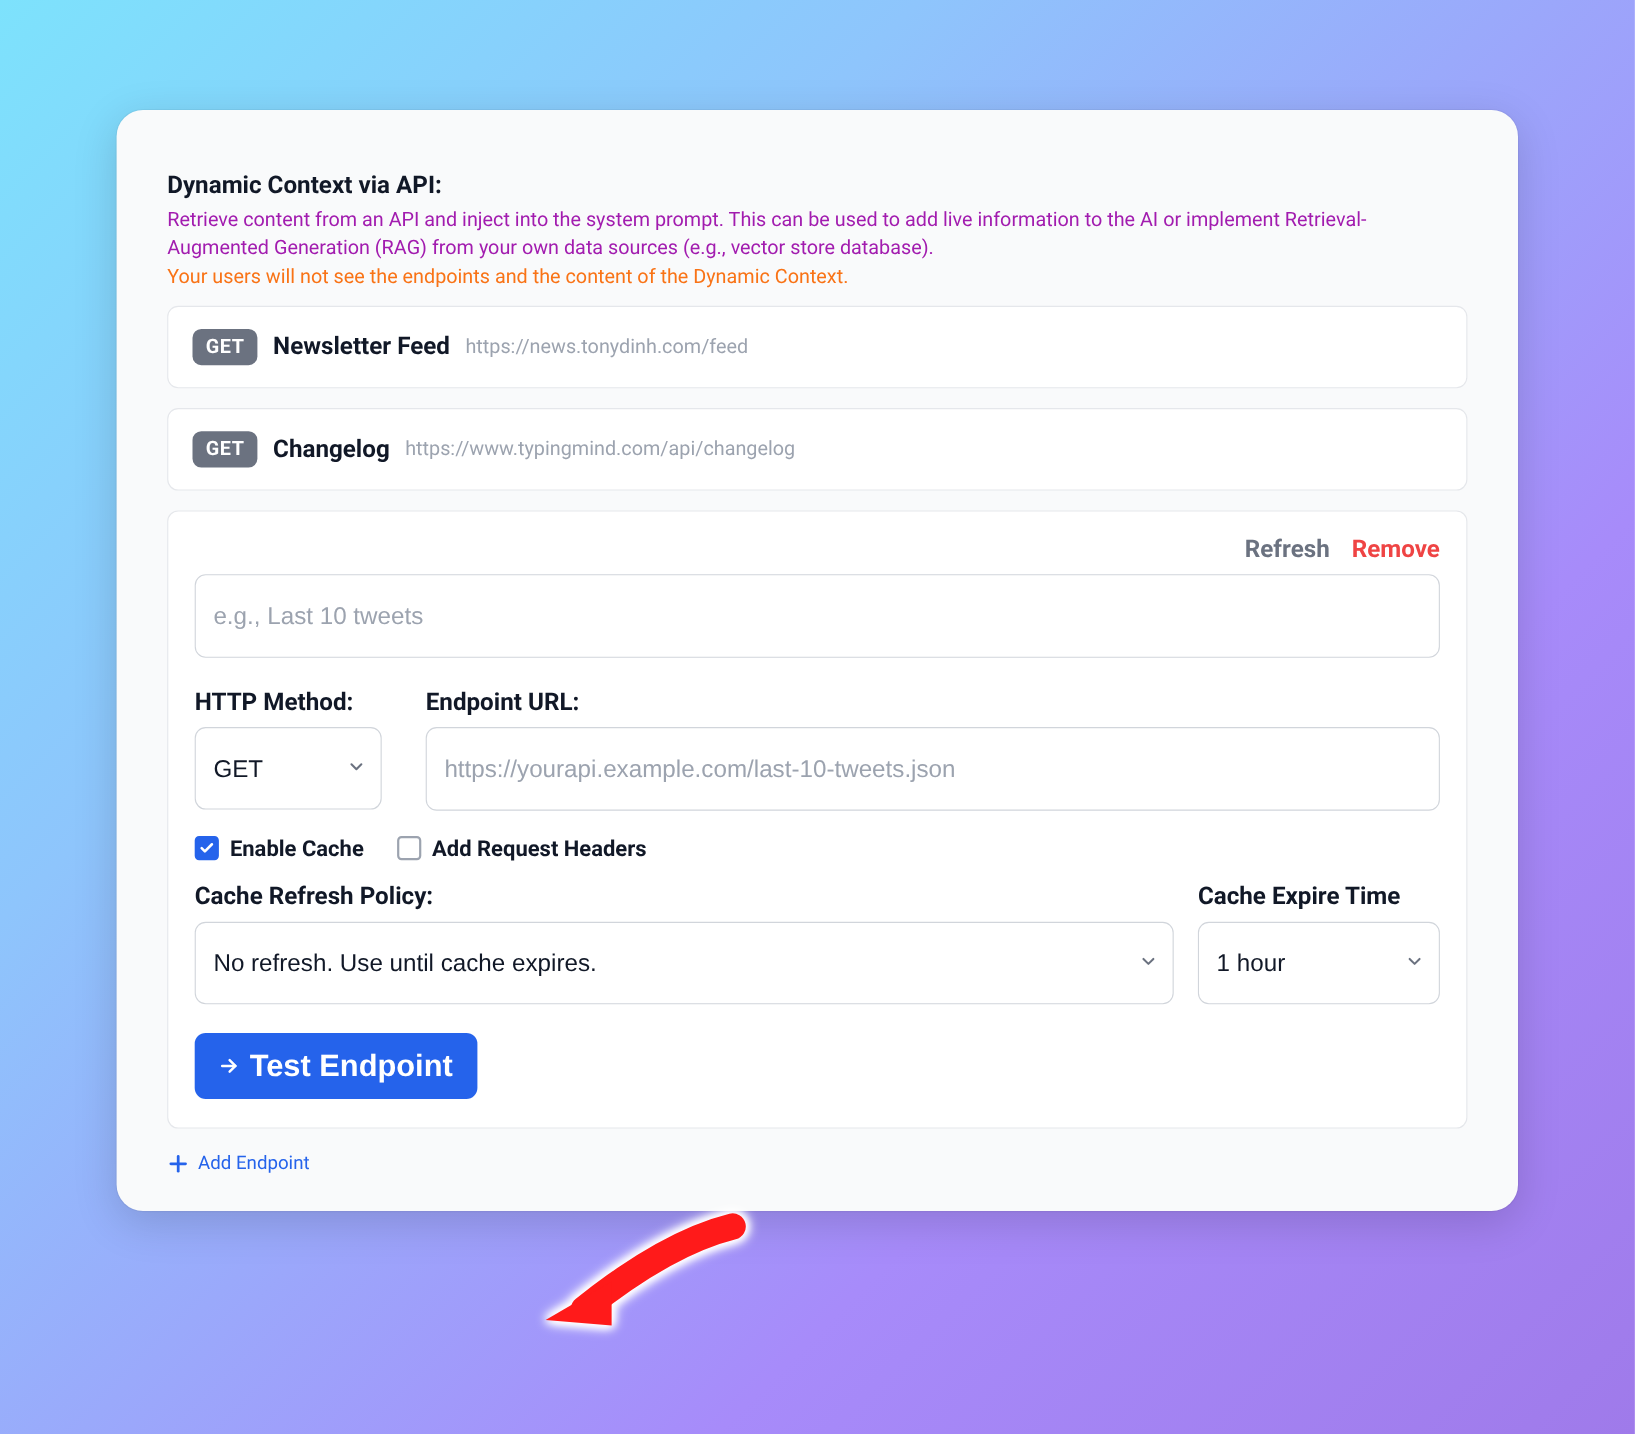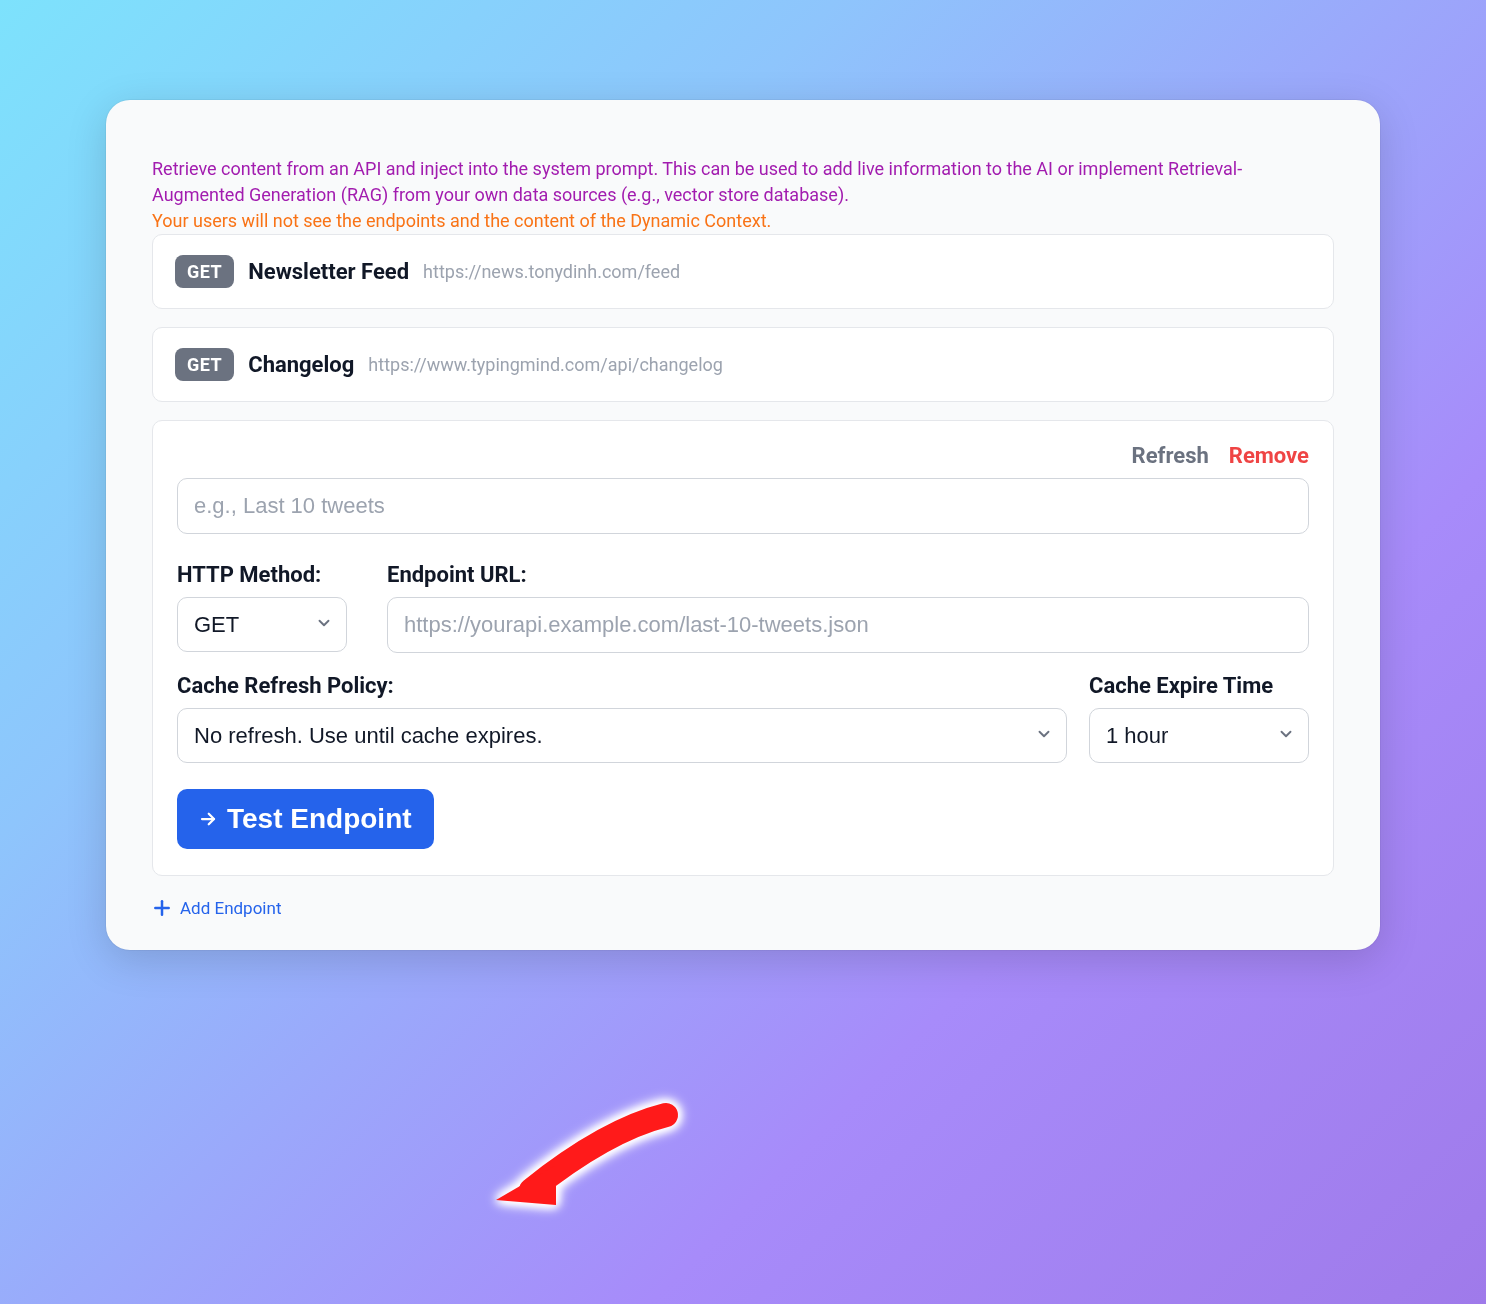--- a/index.html
+++ b/index.html
@@ -32,21 +32,21 @@
   }
   .section-desc {
     font-size: 18px;
     color: #a21caf;
     line-height: 1.45;
     margin: 0 0 2px 0;
   }
   .section-warning {
     font-size: 18px;
     color: #f97316;
-    margin: 2px 0 3px 0;
+    margin: 2px 0 16px 0;
   }
 
   .endpoint-row {
     border: 1px solid #e5e7eb;
     background: #fff;
     border-radius: 10px;
     padding: 20px 22px;
     display: flex;
     align-items: center;
     gap: 14px;
@@ -92,21 +92,21 @@
   .form-label {
     font-size: 22px;
     font-weight: 700;
     color: #111827;
     margin: 6px 0 10px 0;
     display: block;
   }
   .text-input, .select {
     width: 100%;
     font-size: 22px;
-    padding: 14px 16px;
+    padding: 24px 16px;
     border: 1px solid #d1d5db;
     border-radius: 10px;
     background: #fff;
     color: #111827;
   }
   .text-input::placeholder { color: #9ca3af; }
 
   .row { display: flex; gap: 22px; }
   .col-method { width: 170px; }
   .col-url    { flex: 1; }
@@ -191,20 +191,21 @@
     height: 120px;
     pointer-events: none;
     filter: drop-shadow(0 0 4px #fff) drop-shadow(0 0 4px #fff) drop-shadow(0 0 4px #fff);
   }
 </style>
 </head>
 <body>
 
 <div class="panel">
 
+  <h2 class="section-title">Dynamic Context via API:</h2>
   <p class="section-desc">Retrieve content from an API and inject into the system prompt. This can be used to add live information to the AI or implement Retrieval-Augmented Generation (RAG) from your own data sources (e.g., vector store database).</p>
   <p class="section-warning">Your users will not see the endpoints and the content of the Dynamic Context.</p>
 
   
   <div class="endpoint-row">
     <span class="method-badge">GET</span>
     <span class="endpoint-name">Newsletter Feed</span>
     <span class="endpoint-url">https://news.tonydinh.com/feed</span>
   </div>
 
@@ -237,20 +238,34 @@
               </svg>
           </span>
         </div>
       </div>
       <div class="col-url">
         <label class="form-label">Endpoint URL:</label>
         <input class="text-input" type="text" placeholder="https://yourapi.example.com/last-10-tweets.json" style="">
       </div>
     </div>
 
+    <div class="checkbox-row">
+      <label class="checkbox-item">
+        <span class="cb checked">
+          <svg width="14" height="14" viewBox="0 0 24 24" fill="none" stroke="currentColor" stroke-width="4" stroke-linecap="round" stroke-linejoin="round">
+              <polyline points="20 6 9 17 4 12"></polyline>
+            </svg>
+        </span>
+        <span>Enable Cache</span>
+      </label>
+      <label class="checkbox-item">
+        <span class="cb"></span>
+        <span>Add Request Headers</span>
+      </label>
+    </div>
 
     <div class="row-policies">
       <div class="col-policy">
         <label class="form-label">Cache Refresh Policy:</label>
         <div class="select-wrap">
           <select class="select">
             <option>No refresh. Use until cache expires.</option>
           </select>
           <span class="chev">
             <svg width="18" height="18" viewBox="0 0 24 24" fill="none" stroke="currentColor" stroke-width="2.5" stroke-linecap="round" stroke-linejoin="round">

